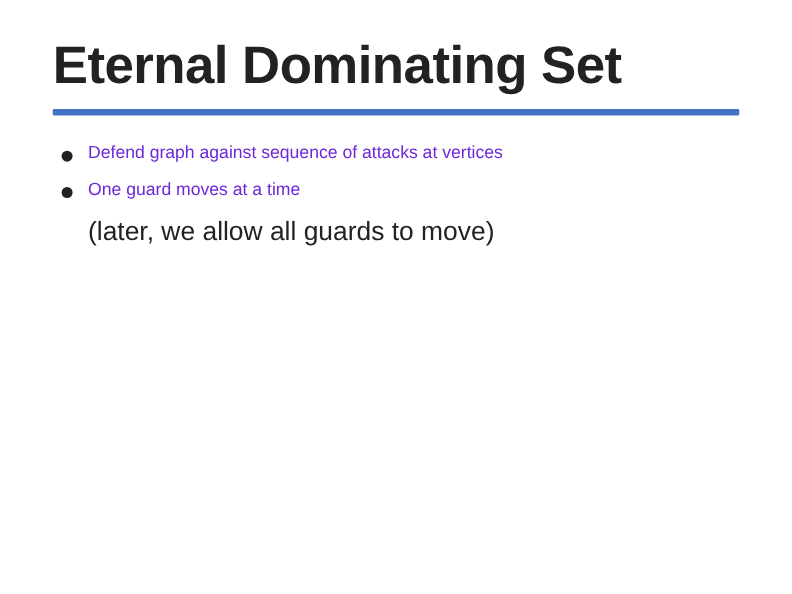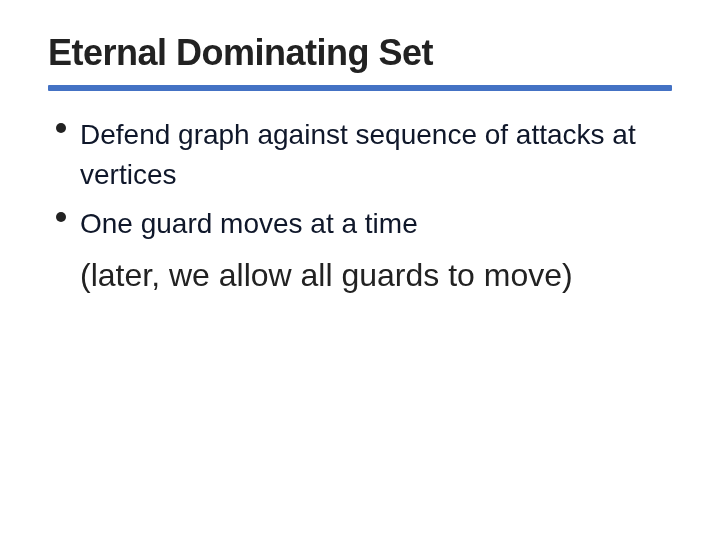--- a/index.html
+++ b/index.html
@@ -23,21 +23,21 @@
       padding: 32px 48px 32px 48px;
       display: flex;
       flex-direction: column;
     }
 
     .title-area {
       margin-bottom: 12px;
     }
 
     .slide-title {
-      font-size: 36px;
+      font-size: 48px;
       font-weight: bold;
       color: #222222;
       letter-spacing: -0.5px;
       line-height: 1.15;
     }
 
     .divider {
       height: 6px;
       background: #4472C4;
       width: 100%;
@@ -63,34 +63,34 @@
       width: 10px;
       height: 10px;
       background: #222222;
       border-radius: 50%;
       margin-top: 8px;
       margin-right: 14px;
       flex-shrink: 0;
     }
 
     .bullet-text {
-      font-size: 28px;
-      color: #0f172a;
+      font-size: 16px;
+      color: #6d28d9;
       line-height: 1.4;
     }
 
     .no-bullet {
       display: flex;
       align-items: flex-start;
       margin-bottom: 10px;
       padding-left: 24px;
     }
 
     .no-bullet .bullet-text {
-      font-size: 32px;
+      font-size: 24px;
       color: #222222;
       line-height: 1.4;
     }
   </style>
 </head>
 <body>
 
 <div class="slide">
   <div class="title-area">
     <h1 class="slide-title">Eternal Dominating Set</h1>

